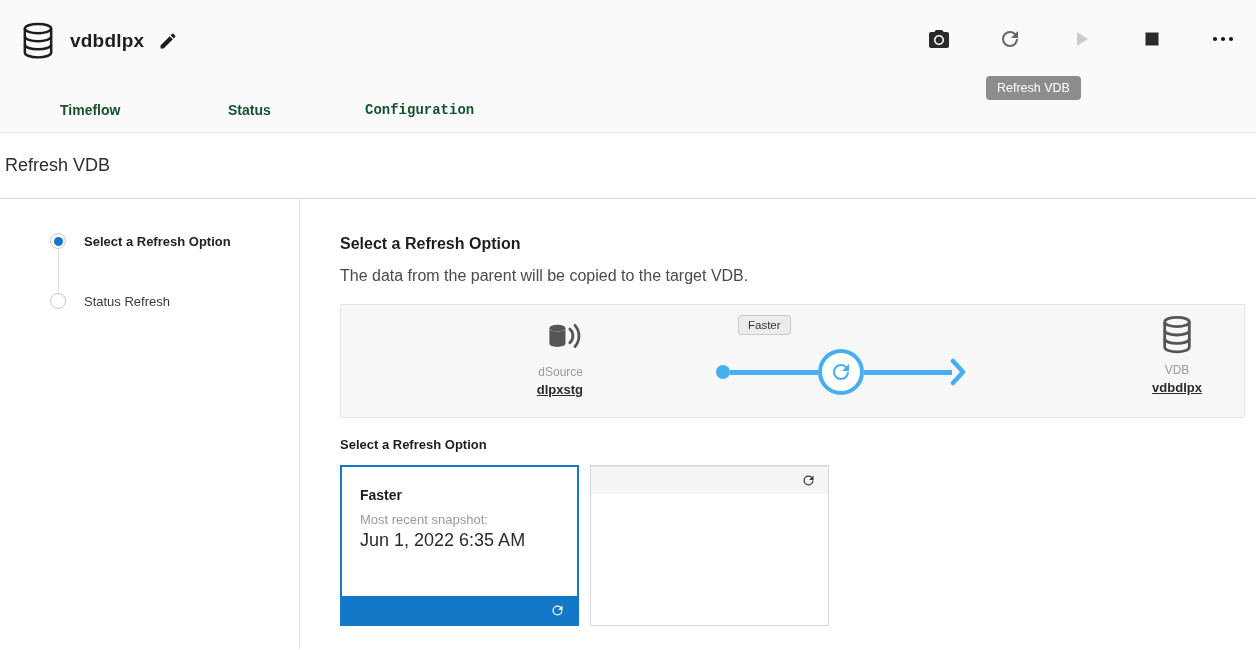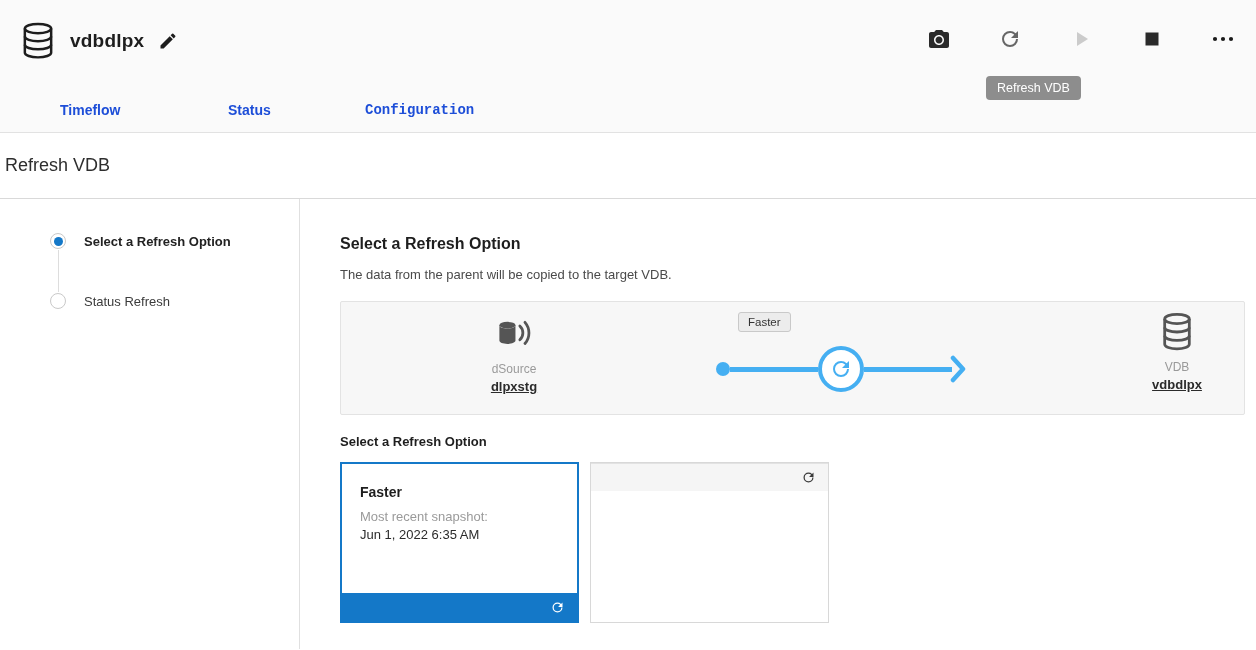--- a/index.html
+++ b/index.html
@@ -16,48 +16,48 @@
 
   .toolbar { position:absolute; top:26px; right:20px; display:flex; align-items:center; }
   .tool-btn { width:26px; height:26px; margin-left:45px; display:flex; align-items:center;
               justify-content:center; cursor:pointer; }
   .tool-btn:first-child { margin-left:0; }
   .tool-btn svg { width:24px; height:24px; }
   .tooltip { position:absolute; top:76px; left:986px; background:#8d8d8d; color:#fff;
              font-size:12.5px; padding:5px 11px; border-radius:4px; white-space:nowrap; }
 
   .tab-row { position:absolute; left:0; bottom:10px; width:100%; height:20px; }
-  .tab { position:absolute; font-size:14px; font-weight:bold; color:#1d4ed8; cursor:pointer; }
+  .tab { position:absolute; font-size:14px; font-weight:bold; color:#14532d; cursor:pointer; }
   .tab-0 { left:60px; } .tab-1 { left:228px; } .tab-2 { left:365px;font-family:Liberation Mono, monospace; }
 
   
   .page-title-bar { height:66px; display:flex; align-items:center; padding-left:5px;
                     border-bottom:1px solid #d9d9d9; background:#fff; }
   .page-title { font-size:18px; font-weight:normal; color:#2e2e2e; }
 
   
   .body-wrap { display:flex; height:450px; background:#fff; }
   .sidebar { width:300px; border-right:1px solid #e0e0e0; padding:34px 0 0 50px; }
   .step-row { display:flex; align-items:center; }
   .step-bullet { width:16px; height:16px; border-radius:50%; border:1px solid #c9c9c9;
                  background:#fff; display:flex; align-items:center; justify-content:center; }
   .step-bullet .dot { width:9px; height:9px; border-radius:50%; background:#1478c8; }
   .step-label { margin-left:18px; font-size:13px; color:#3b3b3b; }
   .step-label.active { font-weight:bold; color:#222; }
   .step-connector { width:1px; height:42px; background:#ddd; margin:1px 0 1px 8px; }
 
   .main { flex:1; padding:36px 11px 0 40px; }
   .main-heading { font-size:16px; font-weight:bold; color:#1e1e1e; }
-  .main-desc { font-size:13px; color:#4a4a4a; margin-top:14px; }
+  .main-desc { font-size:16px; color:#4a4a4a; margin-top:14px; }
 
   
   .diagram { position:relative; margin-top:19px; height:114px; background:#f7f7f7;
              border:1px solid #e3e3e3; border-radius:2px; }
   .node { position:absolute; top:12px; width:110px; text-align:center; }
-  .node-source { left:118px; }
+  .node-source { left:132px;text-align:right; }
   .node-target { right:12px; width:110px; top:10px; }
   .node svg { width:38px; height:40px; }
   .node-type { font-size:12px; color:#9a9a9a; margin-top:4px; }
   .node-name { font-size:13px; font-weight:bold; color:#2b2b2b; margin-top:3px;text-decoration:underline; }
 
   .faster-badge { position:absolute; left:397px; top:10px; background:#ececec;
                   border:1px solid #c9c9c9; border-radius:3px; padding:3px 9px;
                   font-size:11.5px; color:#333; }
   .arrow-group { position:absolute; left:375px; top:44px; width:250px; height:46px;
                  display:flex; align-items:center; }
@@ -71,21 +71,21 @@
   
   .options-label { font-size:13px; font-weight:bold; color:#1e1e1e; margin-top:19px; }
   .cards { display:flex; margin-top:13px; }
   .card { width:239px; height:161px; background:#fff; display:flex; flex-direction:column;
           cursor:pointer; }
   .card.selected { border:2px solid #1478c8; margin-right:11px; }
   .card.plain { border:1px solid #d8d8d8; }
   .card-body { flex:1; padding:20px 18px 0 18px; }
   .card-title { font-size:14px; font-weight:bold; color:#1e1e1e; }
   .card-sub { font-size:13px; color:#9a9a9a; margin-top:9px; }
-  .card-detail { font-size:13px; color:#2b2b2b; margin-top:3px; }
+  .card-detail { font-size:18px; color:#2b2b2b; margin-top:3px; }
   .card-footer { height:28px; display:flex; align-items:center; justify-content:flex-end;
                  padding-right:12px; }
   .card.selected .card-footer { background:#1478c8; }
   .card.plain .card-footer { background:#f5f5f5; border-top:1px solid #e2e2e2; }
   .card-footer svg { width:15px; height:15px; }
 </style>
 </head>
 <body>
 
 <div class="app-header">

